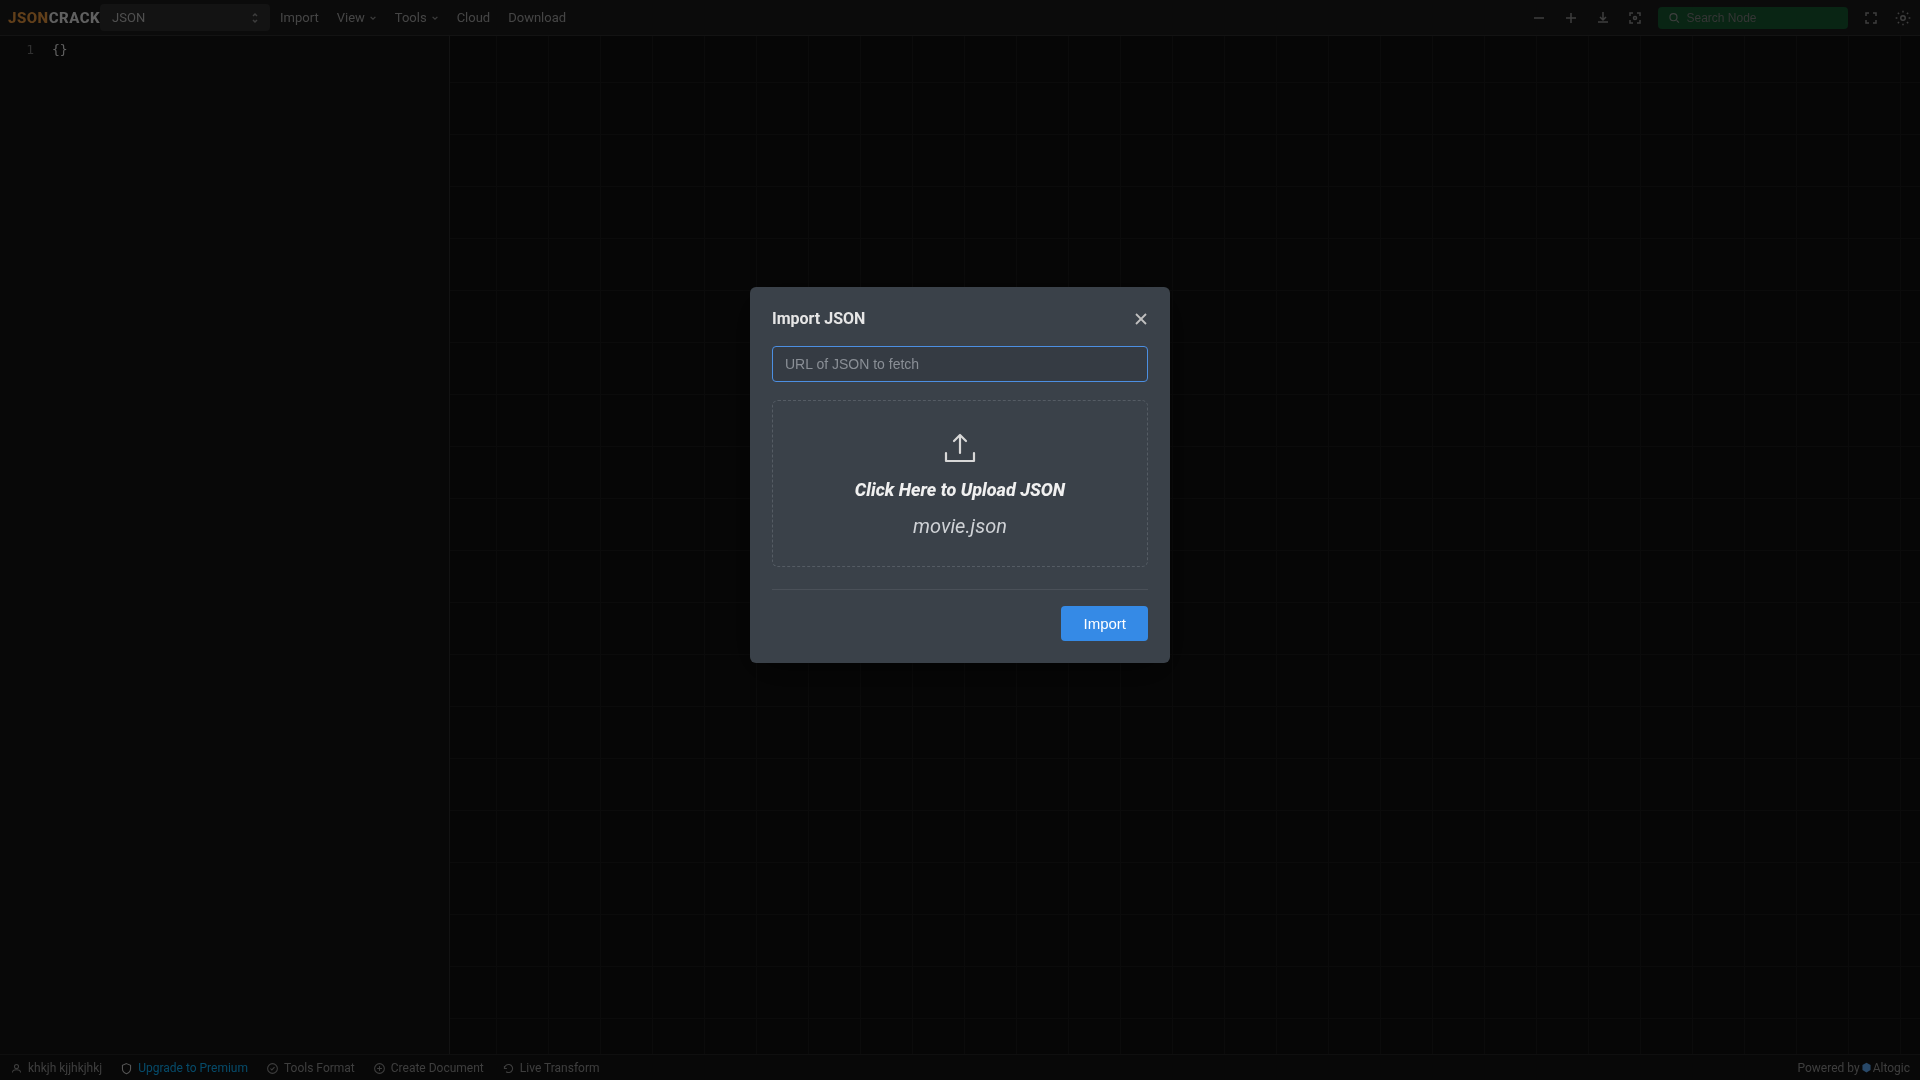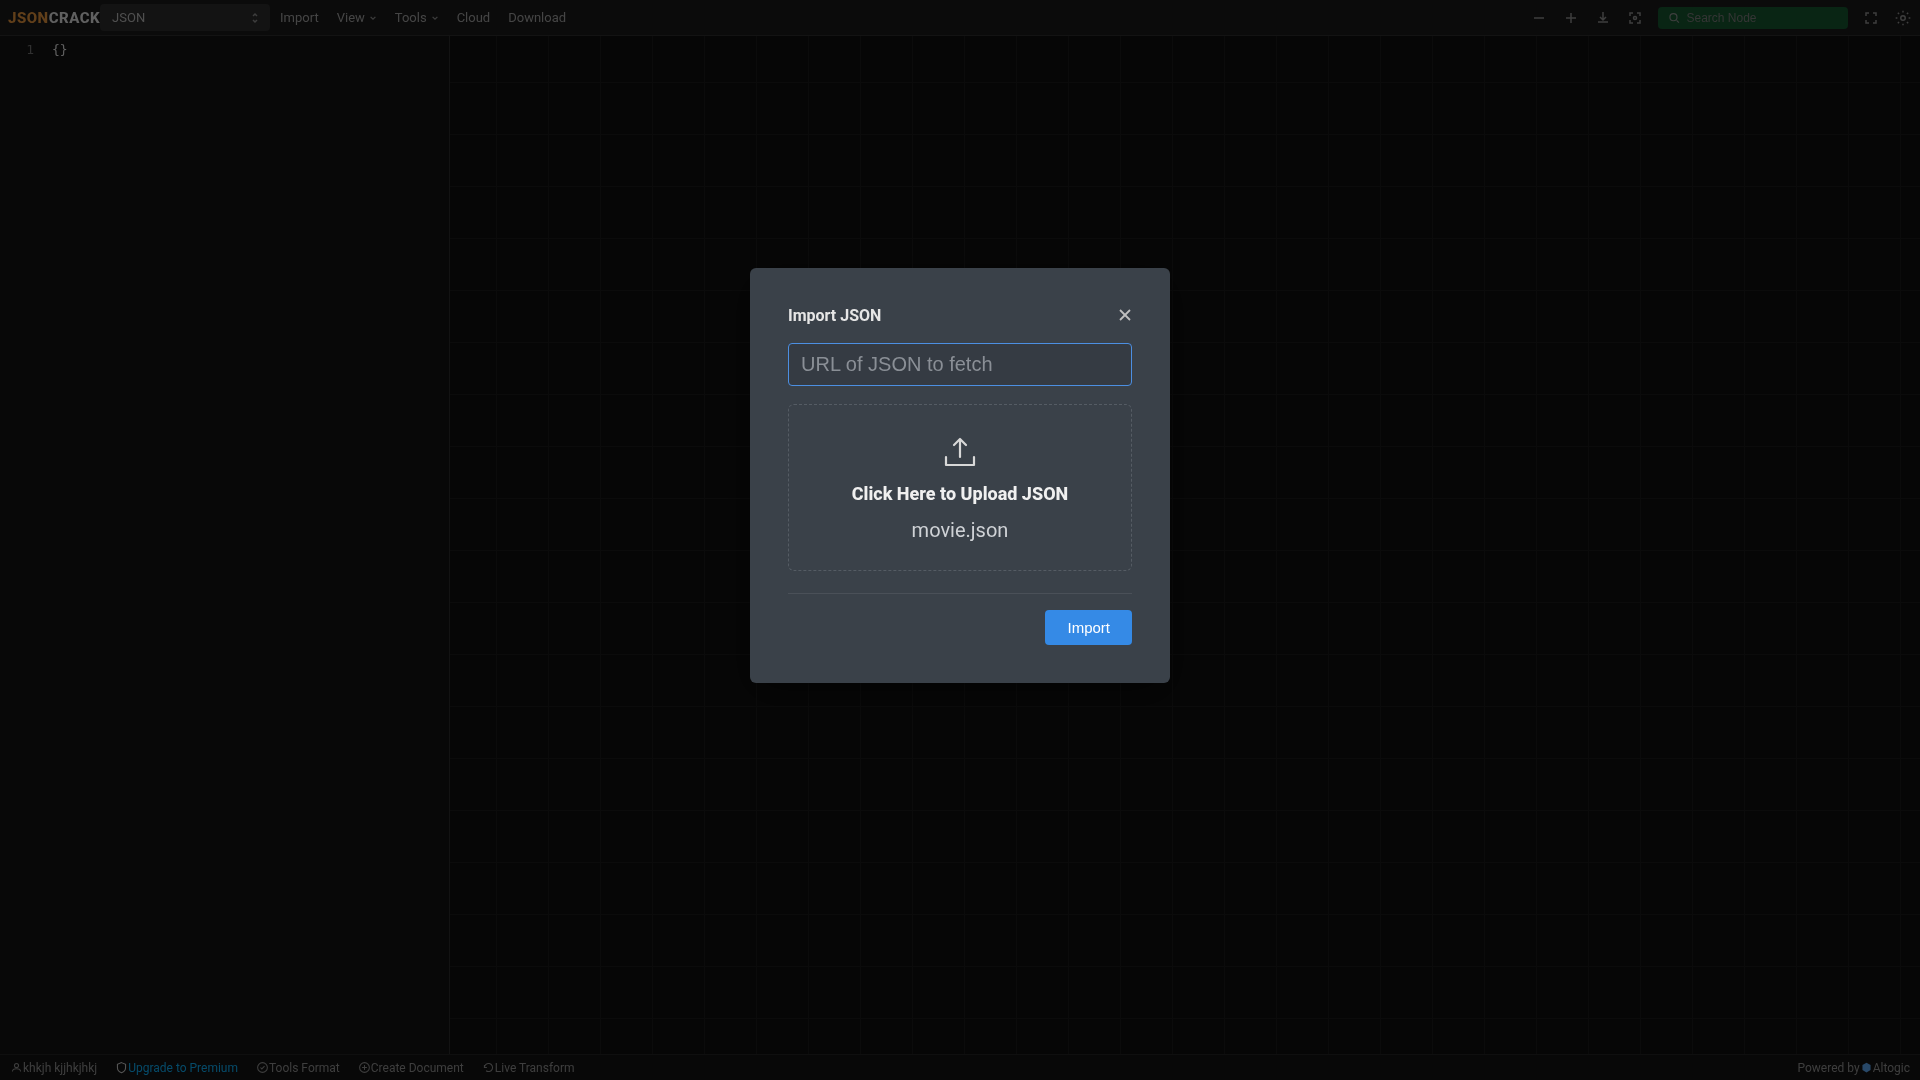--- a/index.html
+++ b/index.html
@@ -23,33 +23,33 @@
 
 .main { display: flex; height: calc(100% - 36px - 26px); }
 .editor-pane { width: 450px; background: #121212; border-right: 1px solid #2a2a2a; }
 .editor-line { display: flex; padding-top: 6px; }
 .gutter { width: 52px; text-align: right; padding-right: 18px; color: #6b6b6b; font-size: 13px; font-family: Menlo, Consolas, monospace; }
 .code { font-family: Menlo, Consolas, monospace; font-size: 13px; color: #d4d4d4; }
 .graph-pane { flex: 1; background: #0f0f0f; background-image: linear-gradient(#1a1a1a 1px, transparent 1px), linear-gradient(90deg, #1a1a1a 1px, transparent 1px); background-size: 52px 52px; background-position: -6px -6px; }
 
 
 .statusbar { height: 26px; background: #121212; display: flex; align-items: center; padding: 0 10px; font-size: 12px; color: #8a8a8a; gap: 18px; border-top: 1px solid #222; }
-.status-item { display: flex; align-items: center; cursor: pointer; }
+.status-item { display: flex; align-items: flex-end; gap: 5px; cursor: pointer; }
 .status-right { margin-left: auto; display: flex; align-items: center; }
 .upgrade { color: #0ea5e9; }
 
 
 .overlay { position: fixed; inset: 0; background: rgba(0,0,0,0.55); display: flex; align-items: center; justify-content: center; z-index: 100; }
-.modal { width: 420px; background: #3a4149; border-radius: 6px; padding: 38px; color: #e6e6e6; box-shadow: 0 10px 40px rgba(0,0,0,0.5); position: relative; top: -65px; }
+.modal { width: 420px; background: #3a4149; border-radius: 6px; padding: 22px; color: #e6e6e6; box-shadow: 0 10px 40px rgba(0,0,0,0.5); position: relative; top: -65px; }
 .modal-header { display: flex; justify-content: space-between; align-items: center; margin-bottom: 18px; }
 .modal-title { font-size: 16px; font-weight: 700; }
 .modal-close { cursor: pointer; color: #bbb; font-size: 16px; }
-.url-input { width: 100%; background: #353b43; border: 1px solid #4c8fe2; border-radius: 4px; padding: 9px 12px; color: #e6e6e6; font-size: 20px; outline: none; }
+.url-input { width: 100%; background: #353b43; border: 1px solid #4c8fe2; border-radius: 4px; padding: 9px 12px; color: #e6e6e6; font-size: 14px; outline: none; }
 .url-input::placeholder { color: #8a8f96; }
-.dropzone { margin-top: 18px; border: 1.5px dashed #555c64; border-radius: 6px; padding: 30px 20px 28px; text-align: center; cursor: pointer; }
+.dropzone { margin-top: 18px; border: 1.5px dashed #555c64; border-radius: 6px; padding: 30px 20px 28px; text-align: center; cursor: pointer; font-style: italic; }
 .dropzone-title { font-size: 18px; font-weight: 800; color: #f0f0f0; margin-top: 14px; }
 .dropzone-file { font-size: 20px; color: #cfd2d6; margin-top: 14px; }
 .modal-divider { border: none; border-top: 1px solid #4a5058; margin: 22px 0 16px; }
 .modal-footer { display: flex; justify-content: flex-end; }
 .import-btn { background: #358ae6; color: #fff; border: none; padding: 9px 22px; border-radius: 4px; font-size: 15px; font-weight: 500; cursor: pointer; }
 
 svg { display: block; }
 .chevron-down { width: 8px; height: 8px; }
 </style>
 </head>

